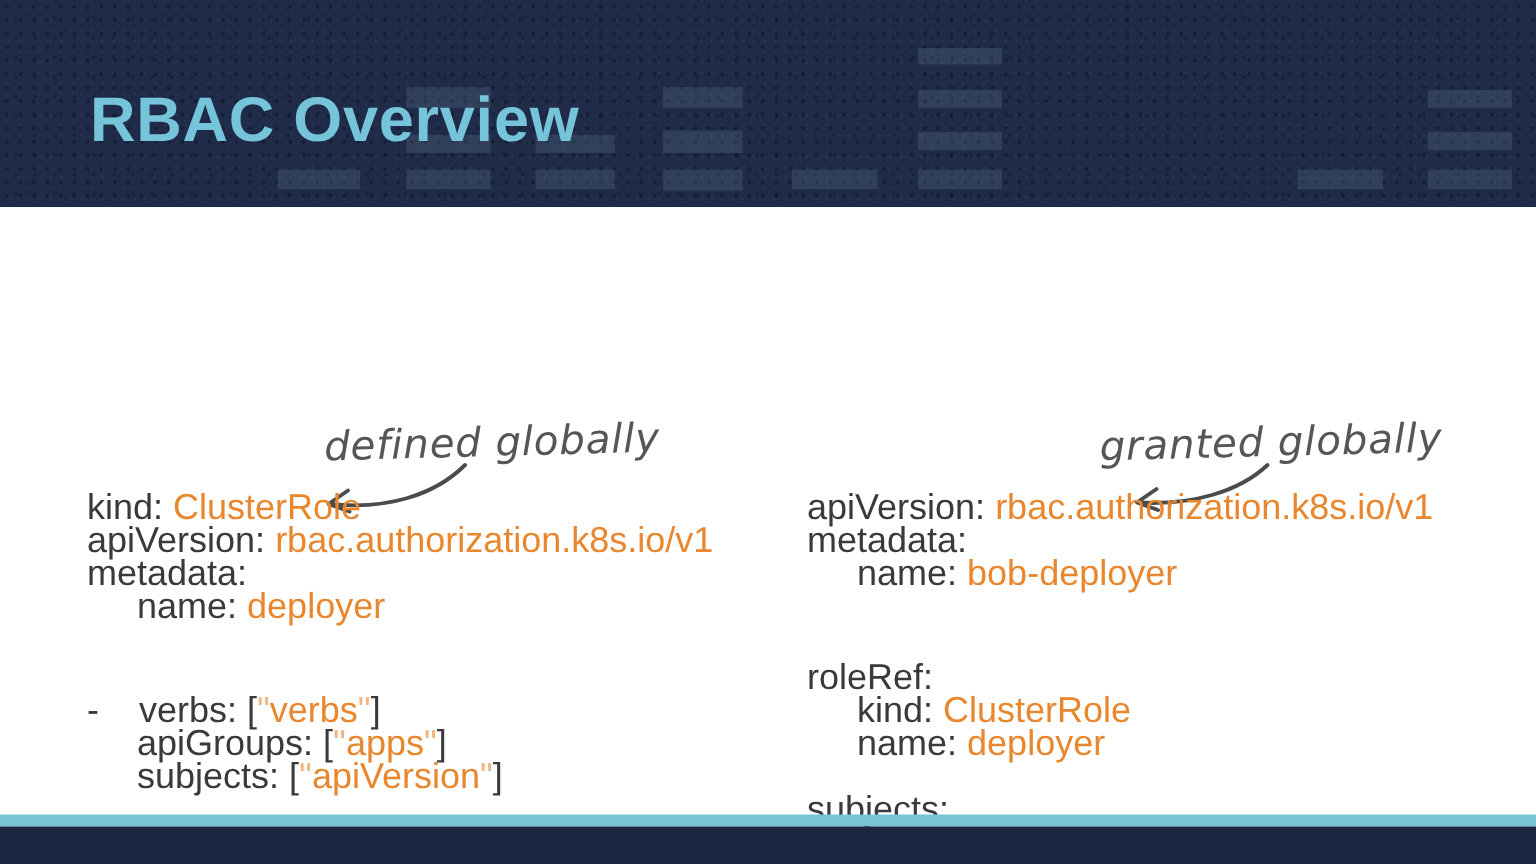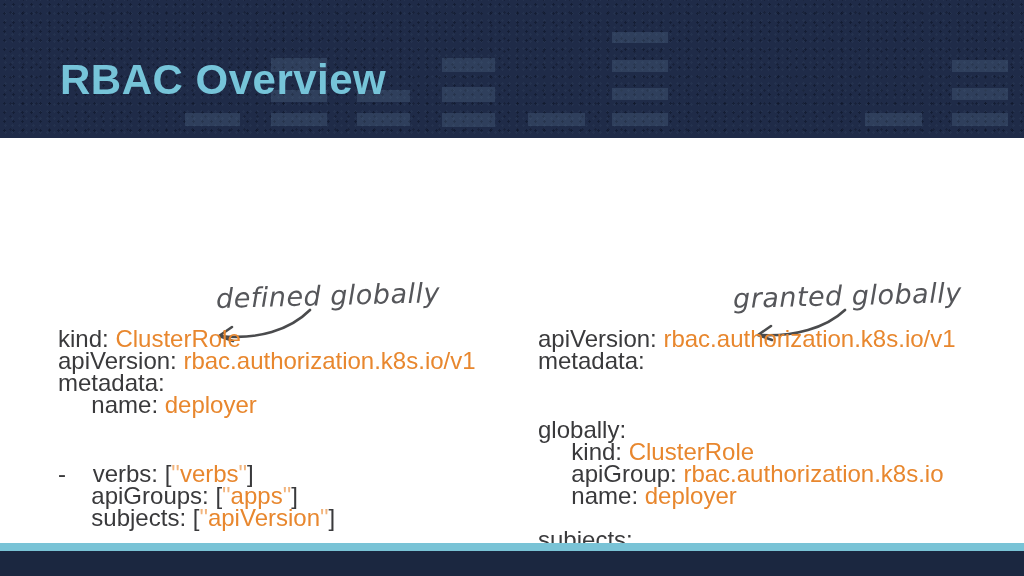--- a/index.html
+++ b/index.html
@@ -138,25 +138,25 @@
       <div class="code-block">
         <div class="code-line"><span class="seg-k">-    verbs: [</span><span class="seg-q">"</span><span class="seg-v">verbs</span><span class="seg-q">"</span><span class="seg-k">]</span></div>
         <div class="code-line"><span class="seg-k">     apiGroups: [</span><span class="seg-q">"</span><span class="seg-v">apps</span><span class="seg-q">"</span><span class="seg-k">]</span></div>
         <div class="code-line"><span class="seg-k">     subjects: [</span><span class="seg-q">"</span><span class="seg-v">apiVersion</span><span class="seg-q">"</span><span class="seg-k">]</span></div>
       </div>
     </div>
   <div class="code-col right">
       <div class="code-block">
         <div class="code-line"><span class="seg-k">apiVersion: </span><span class="seg-v">rbac.authorization.k8s.io/v1</span></div>
         <div class="code-line"><span class="seg-k">metadata:</span></div>
+        <div class="code-line"><span class="seg-k">     name: </span><span class="seg-v">bob-deployer</span></div>
       </div>
       <div class="code-block">
-        <div class="code-line"><span class="seg-k">globally:</span></div>
+        <div class="code-line"><span class="seg-k">roleRef:</span></div>
         <div class="code-line"><span class="seg-k">     kind: </span><span class="seg-v">ClusterRole</span></div>
-        <div class="code-line"><span class="seg-k">     apiGroup: </span><span class="seg-v">rbac.authorization.k8s.io</span></div>
         <div class="code-line"><span class="seg-k">     name: </span><span class="seg-v">deployer</span></div>
         <div class="code-line"></div>
         <div class="code-line"><span class="seg-k">subjects:</span></div>
       </div>
     </div>
 
 </div>
 
 <div class="footer-bar"></div>
 <div class="footer"></div>

